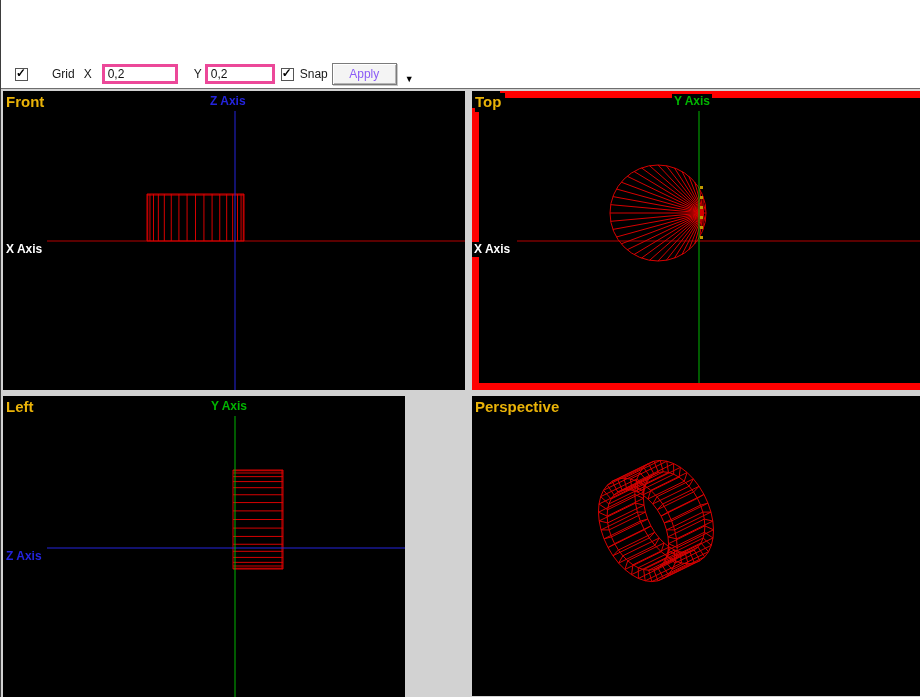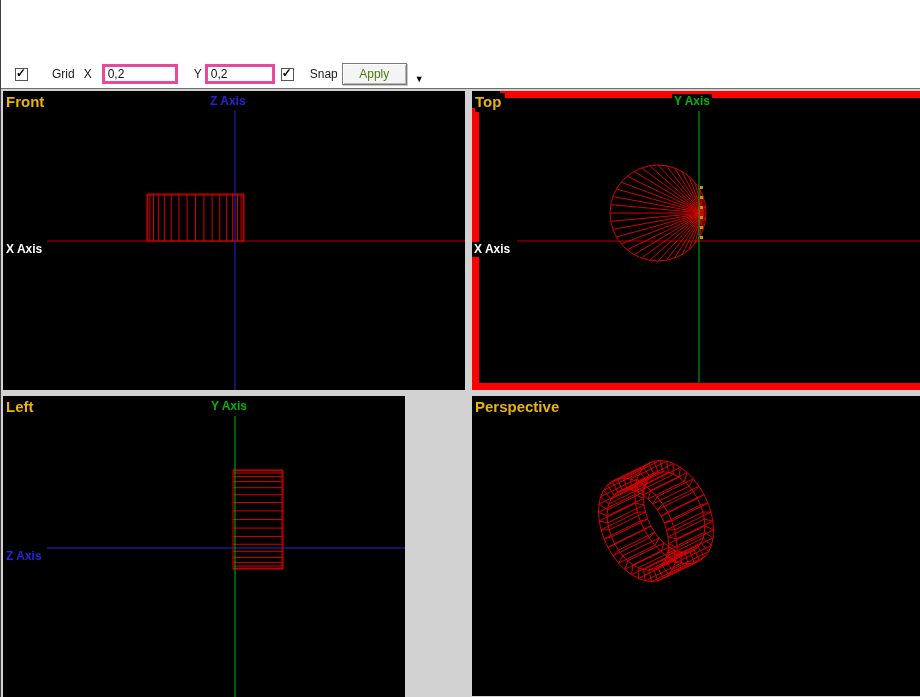--- a/index.html
+++ b/index.html
@@ -22,21 +22,21 @@
   #tab-sep{position:absolute;left:124px;top:3px;width:1px;height:23px;background:#3c3c3c;}
   
   #toolbar{position:absolute;left:0;top:60px;width:100%;height:28px;background:#ffffff;
            display:flex;align-items:center;padding-left:14px;box-sizing:border-box;font-size:12px;color:#1a1a1a;}
   .checkbox{position:relative;width:13px;height:13px;background:#fff;border:1px solid #555;
             box-sizing:border-box;flex:0 0 auto;}
   .checkbox .check{position:absolute;left:0px;top:-3px;font-size:12px;font-weight:bold;color:#000;}
   .tb-lbl{flex:0 0 auto;}
   .tb-input{flex:0 0 auto;height:20px;border:3px solid #ec4899;background:#fff;font-family:"Liberation Sans",sans-serif;
             font-size:12px;padding:0 3px;box-sizing:border-box;color:#111;}
-  #apply-btn{flex:0 0 auto;width:65px;height:22px;font-family:"Liberation Sans",sans-serif;font-size:12px;color:#4d7c0f;
+  #apply-btn{flex:0 0 auto;width:65px;height:22px;font-family:"Liberation Sans",sans-serif;font-size:12px;color:#8b5cf6;
              background:#f4f4f4;border:1px solid #7b7b7b;
              box-shadow:inset 1px 1px 0 #ffffff, inset -1px -1px 0 #b5b5b5, 1px 1px 0 #c9c9c9;}
   #dropdown-caret{flex:0 0 auto;font-size:9px;color:#000;margin-left:8px;margin-top:10px;line-height:9px;}
   
   #viewport-area{position:absolute;left:0;top:88px;width:920px;height:609px;background:#d2d2d2;
                  border-top:1px solid #6e6e6e;box-sizing:border-box;}
   .viewport{position:absolute;background:#000;overflow:hidden;}
   #vp-front{left:2px;top:2px;width:462px;height:299px;}
   #vp-top{left:471px;top:2px;width:449px;height:299px;}
   #vp-left{left:2px;top:307px;width:402px;height:302px;}
@@ -66,21 +66,21 @@
       <span class="check">✓</span>
     </span>
     <span class="tb-lbl" style="margin-left:24px">Grid</span>
     <span class="tb-lbl" style="margin-left:9px">X</span>
     <input class="tb-input" style="margin-left: 10px; width: 76px;" value="0,2">
     <span class="tb-lbl" style="margin-left:16px">Y</span>
     <input class="tb-input" style="margin-left: 3px; width: 70px;" value="0,2">
     <span class="checkbox" style="margin-left:6px">
       <span class="check">✓</span>
     </span>
-    <span class="tb-lbl" style="margin-left:16px">Snap</span>
+    <span class="tb-lbl" style="margin-left:6px">Snap</span>
     <button id="apply-btn" style="margin-left:4px">Apply</button>
     <span id="dropdown-caret">▼</span>
   </div>
 
   <div id="viewport-area">
 
     <div class="viewport" id="vp-front">
       <svg id="svg-front" width="462" height="299">
           <line x1="44" y1="150" x2="462" y2="150" stroke="#b40000" stroke-width="1"></line>
           <line x1="144" y1="103" x2="144" y2="150" stroke="#d60000" stroke-width="1"></line>

